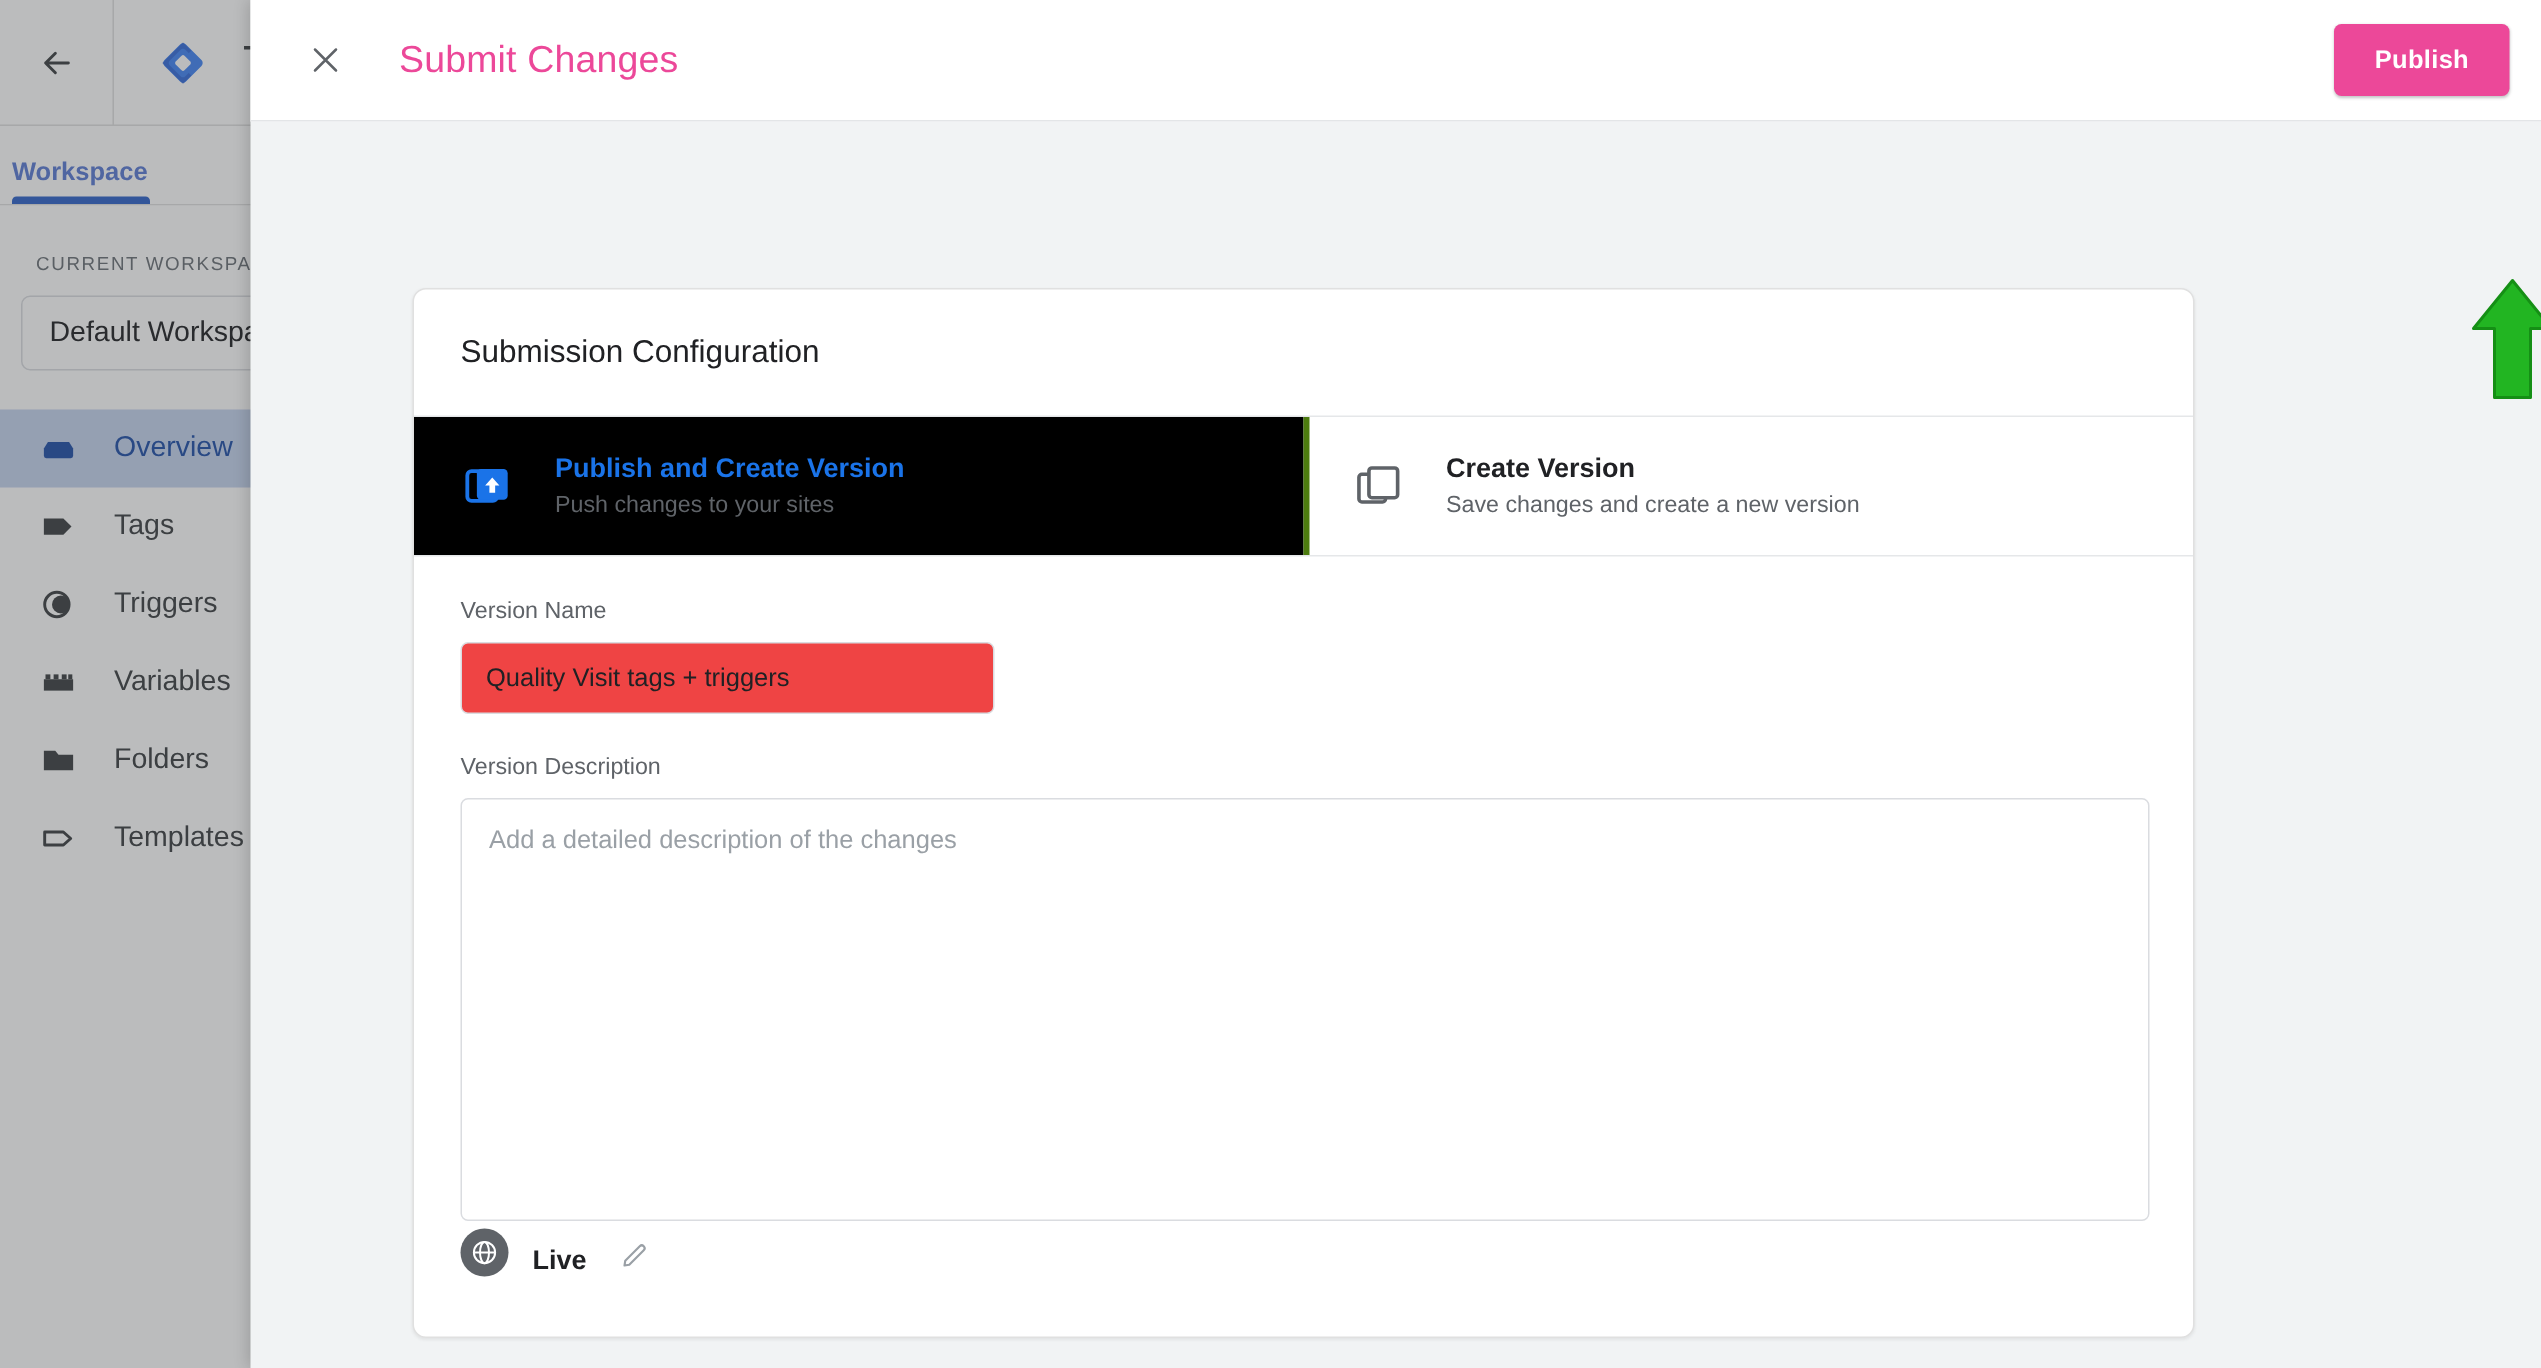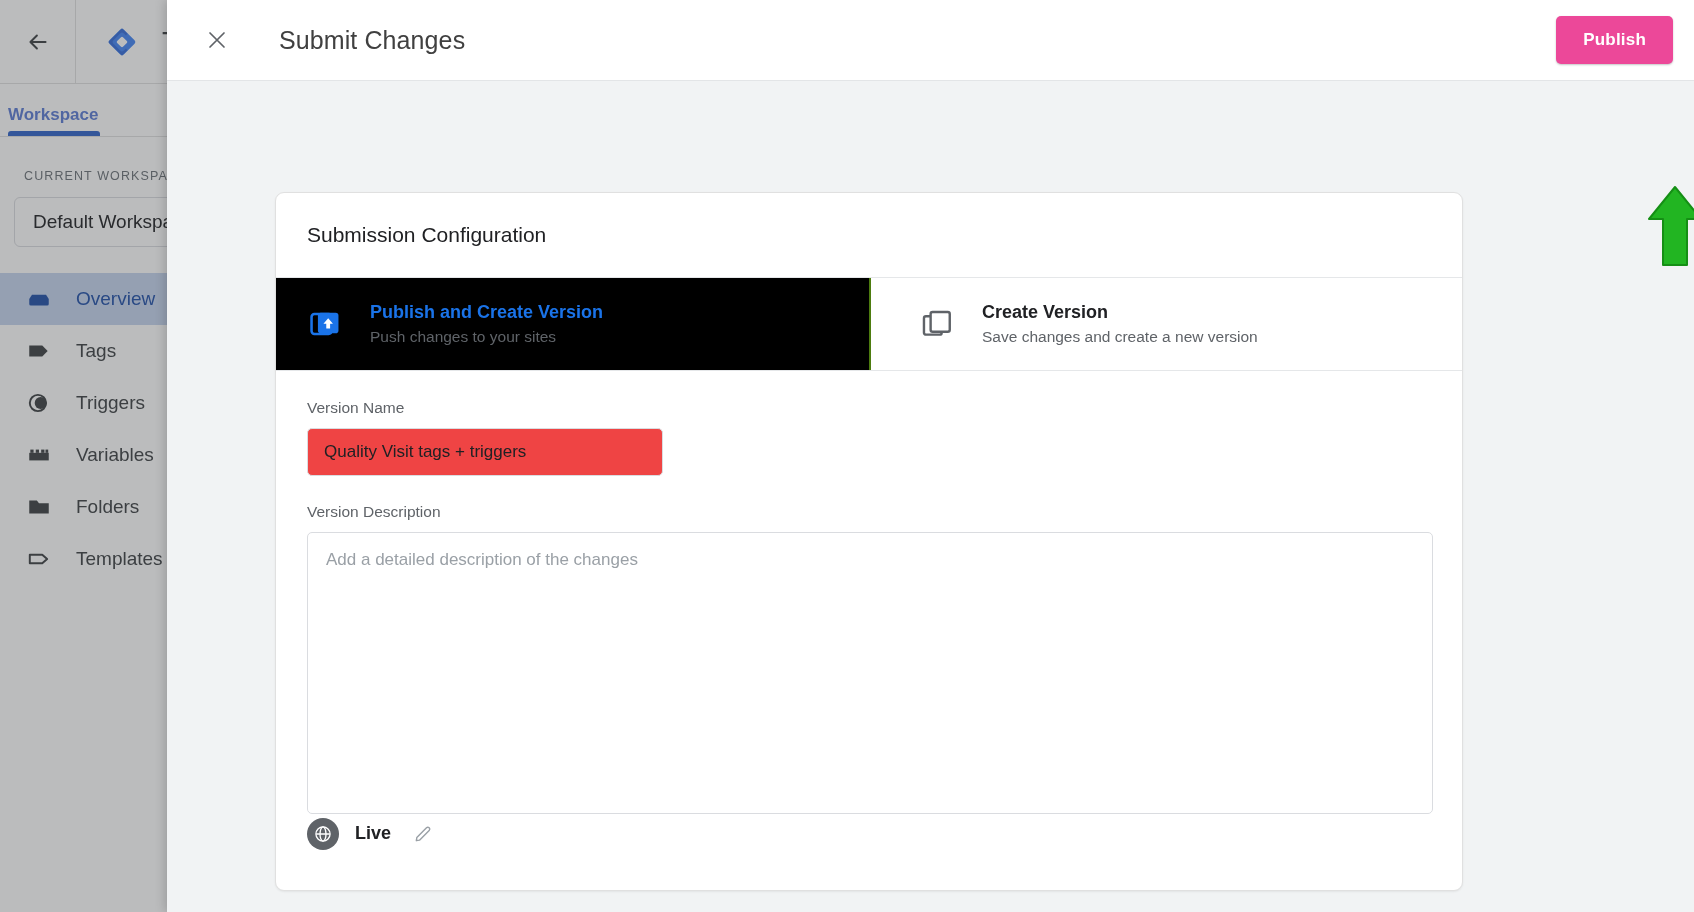--- a/index.html
+++ b/index.html
@@ -167,23 +167,23 @@
   }
   .close-btn {
     width: 44px; height: 44px;
     display: flex; align-items: center; justify-content: center;
     border: none; background: none;
     cursor: pointer;
     color: #5f6368;
     border-radius: 50%;
   }
   .modal-title {
-    margin-left: 40px;
+    margin-left: 27px;
     font-size: 25px;
-    color: #404040;
+    color: #ec4899;
     letter-spacing: 0.1px;
   }
   .header-spacer { flex: 1; }
   .publish-btn {
     background: #ec4899;
     color: #ffffff;
     border: none;
     border-radius: 5px;
     height: 48px;
     padding: 0 27px;
@@ -232,22 +232,22 @@
     padding: 22px 0 22px 31px;
     cursor: pointer;
   }
   .mode.sel {
     width: 593px;
     background: #000000;
     flex: none;
   }
   .mode.alt {
     flex: 1;
-    border-left: 2px solid #4d7c0f;
-    padding-left: 48px;
+    border-left: 4px solid #4d7c0f;
+    padding-left: 28px;
   }
   .mode-icon {
     width: 36px; height: 36px;
     flex: none;
     display: flex; align-items: center; justify-content: center;
   }
   .mode-text { margin-left: 27px; }
   .mode-name {
     font-size: 18px;
     font-weight: 700;
@@ -307,21 +307,21 @@
     width: 13px; height: 13px;
     pointer-events: none;
   }
 
   .env-label {
     font-size: 15.5px;
     color: #5f6368;
     margin-top: 29px;
     margin-bottom: 15px;
   }
-  .env-row { display: flex; align-items: center; }
+  .env-row { display: flex; align-items: flex-end; }
   .env-avatar {
     width: 32px; height: 32px;
     border-radius: 50%;
     background: #5f6368;
     display: flex; align-items: center; justify-content: center;
     flex: none;
   }
   .env-name {
     margin-left: 16px;
     font-size: 18px;

